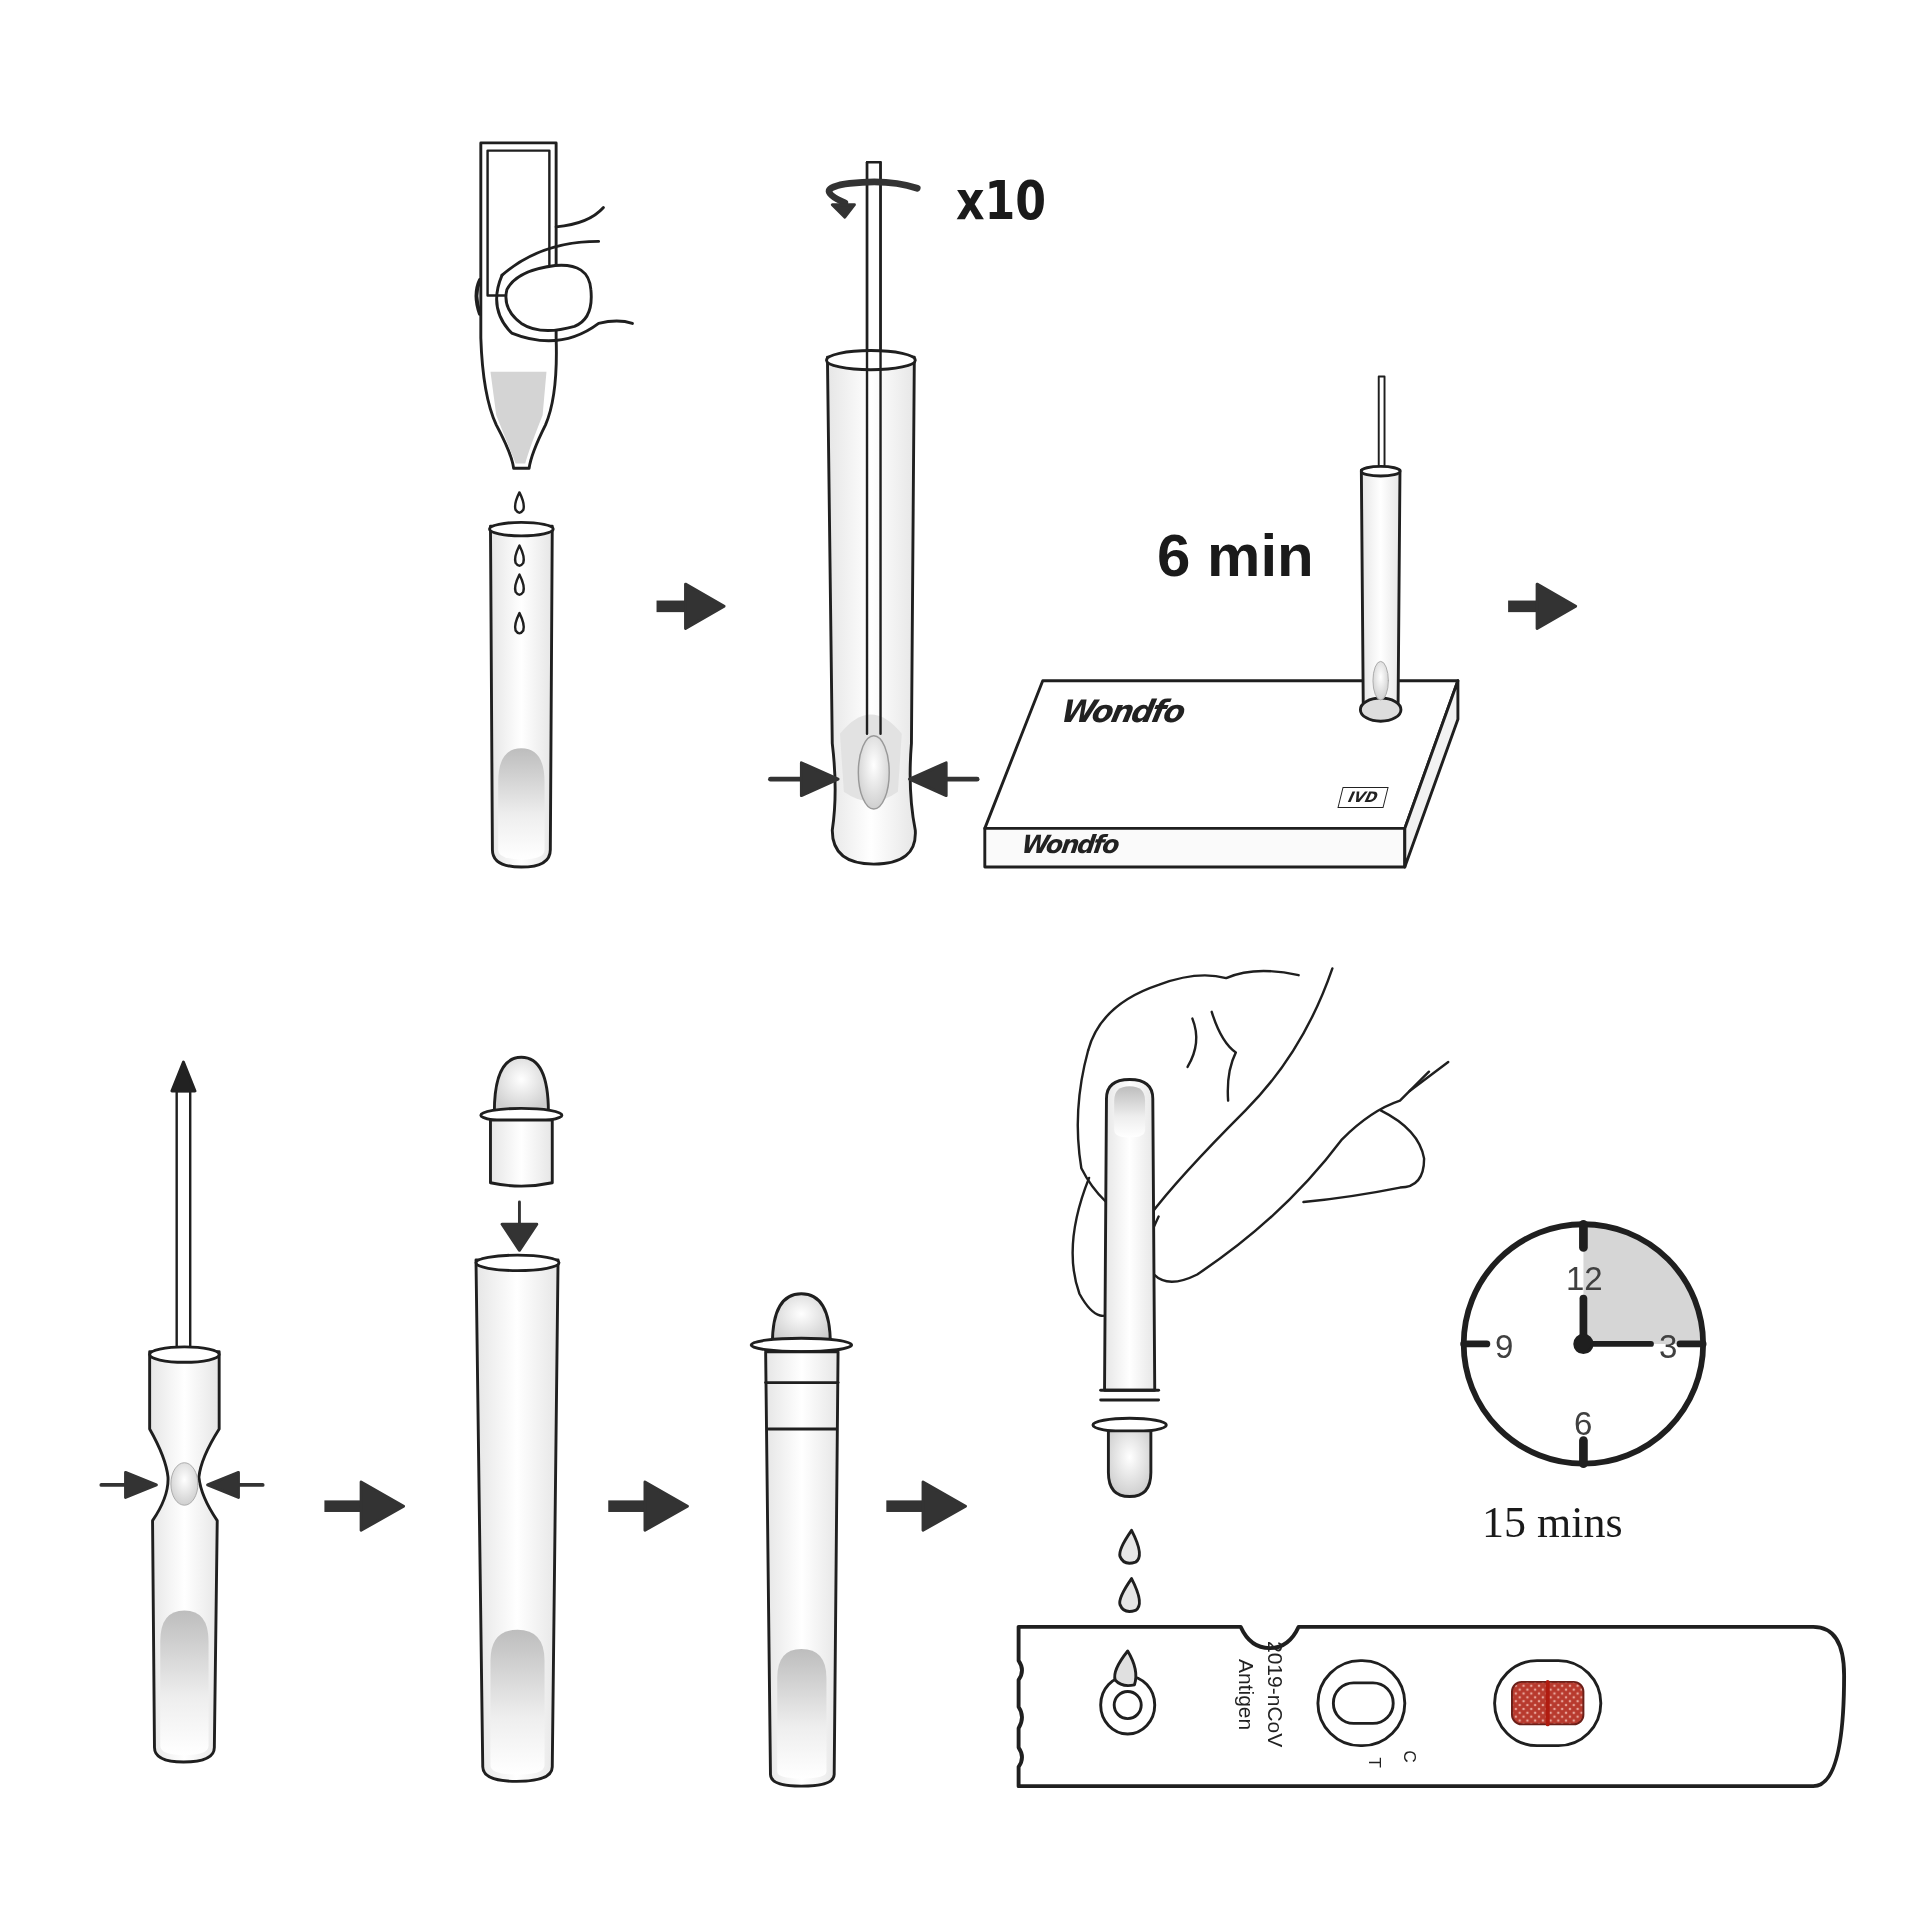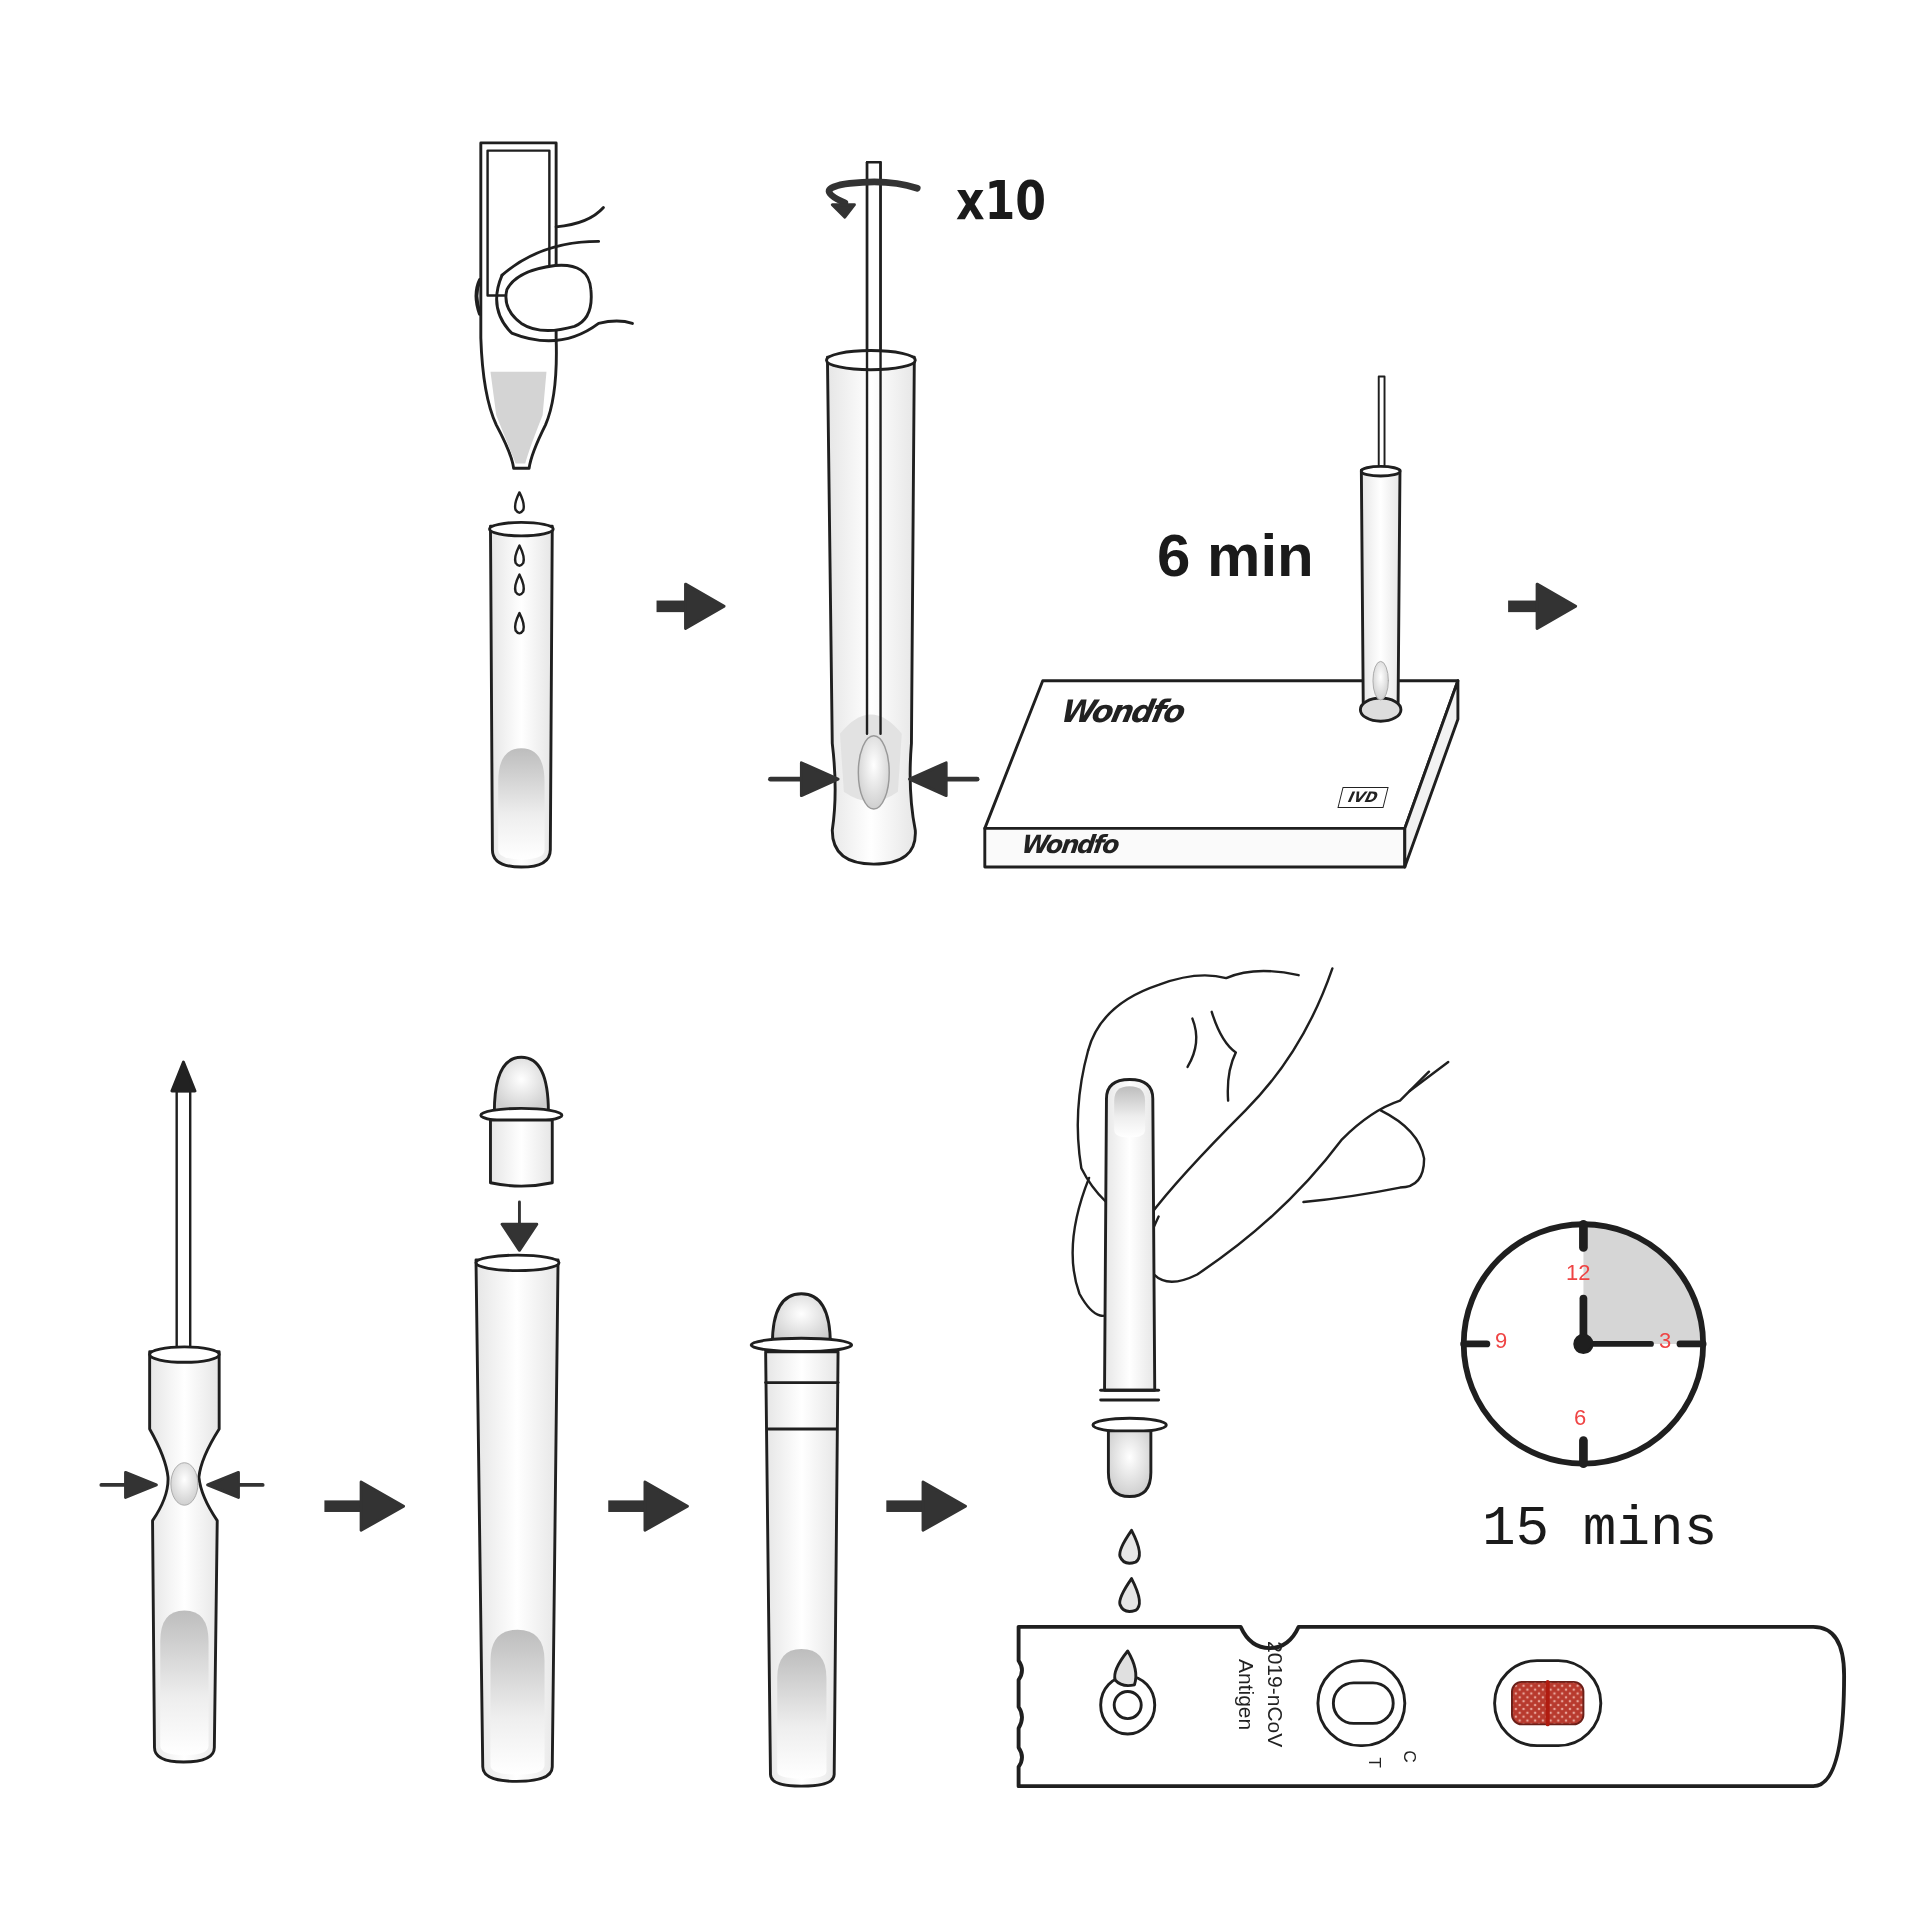--- a/index.html
+++ b/index.html
@@ -2,22 +2,22 @@
 <html><head>
 <meta charset="utf-8">
 <style>
   html, body { margin: 0; padding: 0; background: #ffffff; }
   body { width: 1931px; height: 1931px; position: relative; overflow: hidden;
          font-family: "Liberation Sans", sans-serif; }
   svg.stage { position: absolute; left: 0; top: 0; width: 1931px; height: 1931px; }
   .lbl { position: absolute; color: #1a1a1a; white-space: nowrap; }
   .lbl-x10 { left: 956px; top: 169px; font-size: 54px; font-family: "DejaVu Sans", sans-serif; font-weight: bold; transform: scaleX(0.82); transform-origin: left top; }
   .lbl-1min { left: 1157px; top: 521px; font-size: 60px; font-weight: bold; font-family: "Liberation Sans", sans-serif; }
-  .lbl-15mins { left: 1482px; top: 1497px; font-size: 56px; font-family: Liberation Mono, monospace; }
-  .clk-num { position: absolute; font-size: 22px; color: #ef4444; font-family: "Liberation Sans", sans-serif; }
+  .lbl-15mins { left: 1482px; top: 1497px; font-size: 44px; font-family: Liberation Serif, serif; }
+  .clk-num { position: absolute; font-size: 33px; color: #404040; font-family: "Liberation Sans", sans-serif; }
   .brand { position: absolute; font-family: "DejaVu Sans", sans-serif; font-style: italic; font-weight: bold; color: #222; letter-spacing: -1.9px; }
   .brand-top { left: 1062px; top: 693px; font-size: 31px; transform: skewX(-12deg); }
   .brand-side { left: 1022px; top: 830px; font-size: 25px; transform: skewX(-8deg); }
   .ivd { position: absolute; left: 1340px; top: 787px; width: 44px; height: 19.3px; border: 1.9px solid #222;
          font-size: 14.5px; font-weight: bold; font-style: italic; text-align: center; line-height: 19.3px;
          transform: skewX(-14deg); color: #222; font-family: "DejaVu Sans", sans-serif; }
   .strip-text { position: absolute; font-size: 21px; color: #222; writing-mode: vertical-rl; font-family: "Liberation Sans", sans-serif; }
   .strip-t1 { left: 1263px; top: 1641px; }
   .strip-t2 { left: 1234px; top: 1659px; }
   .tc { position: absolute; font-size: 17.4px; color: #222; transform: rotate(90deg); font-family: "Liberation Sans", sans-serif; }

